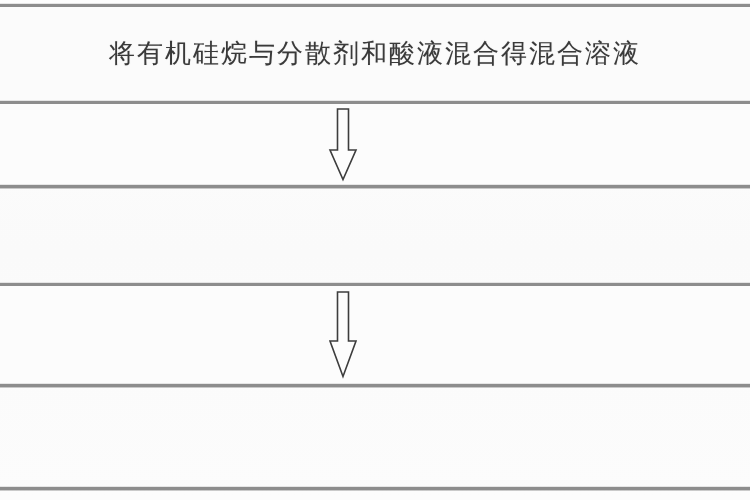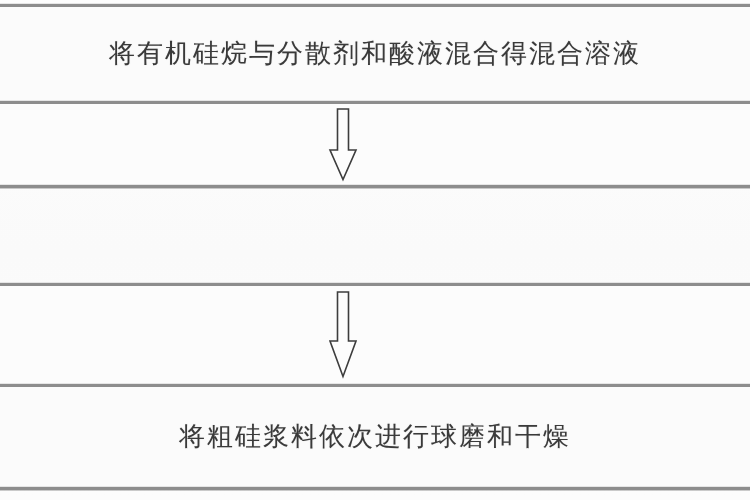--- a/index.html
+++ b/index.html
@@ -116,19 +116,16 @@
   <div class="connector" style="top:286px; height:98px;">
     <div class="arrow-wrap">
       <svg width="40" height="88" viewBox="0 0 40 88" aria-hidden="true">
         <path class="arrow-outline" d="M14.5 1 L25.5 1 L25.5 50 L33 50 L20 85.5 L7 50 L14.5 50 Z"></path>
       </svg>
     </div>
   </div>
 
   <div class="rule" style="top:384px;"></div>
 
-  <div class="process-box" style="top:387px; height:100px;">
-    <span class="box-label">将粗硅浆料依次进行球磨和干燥</span>
-  </div>
 
   <div class="rule" style="top:487px;"></div>
 
 </div>
 
 </body></html>

